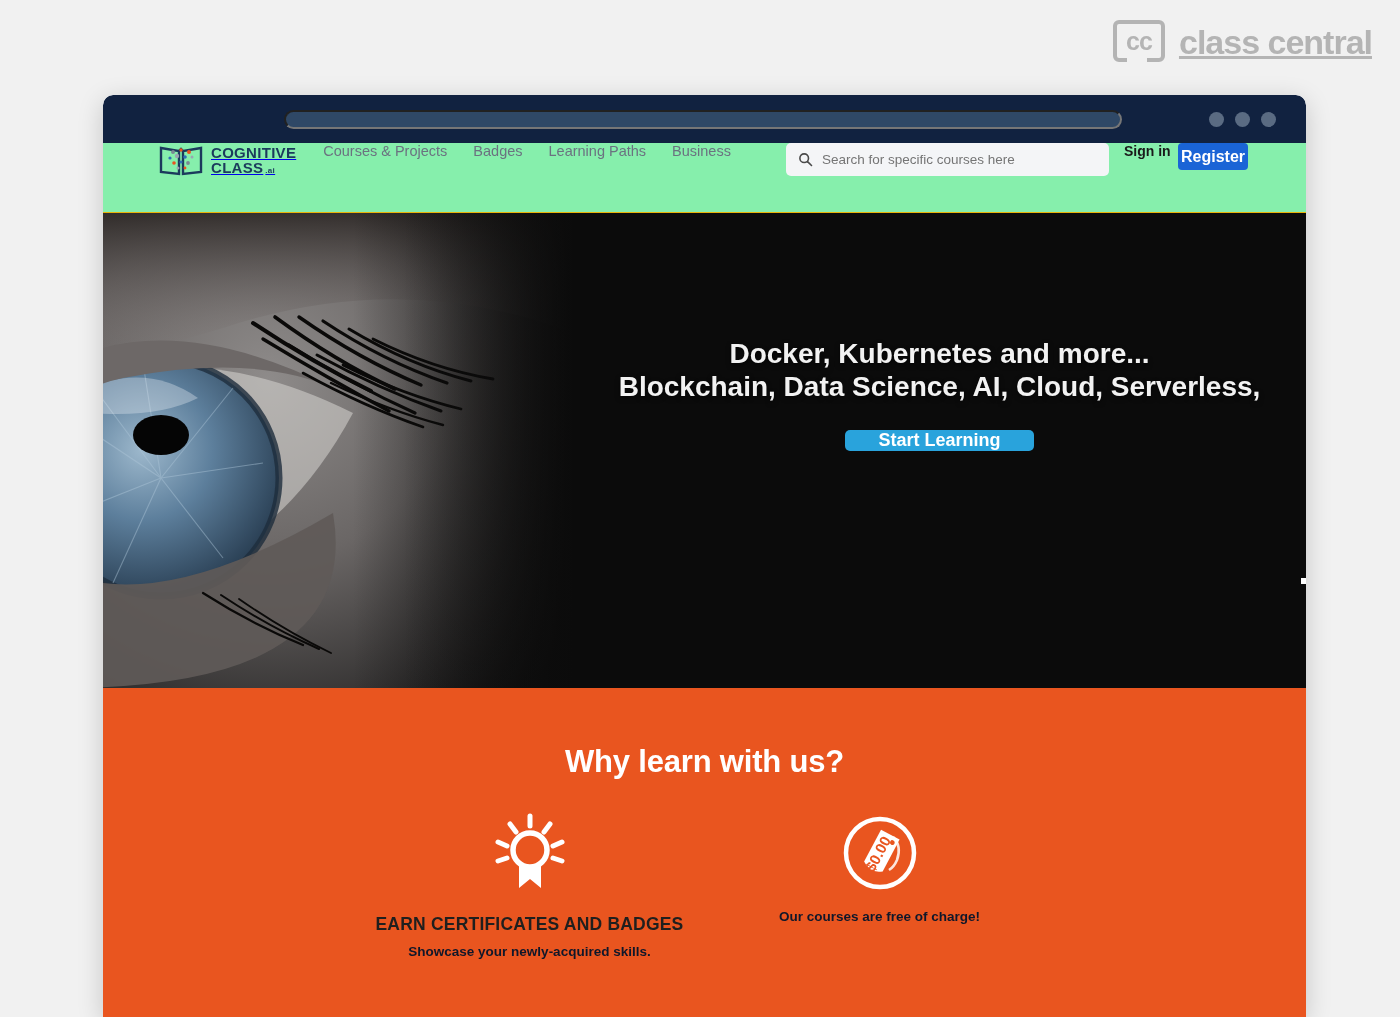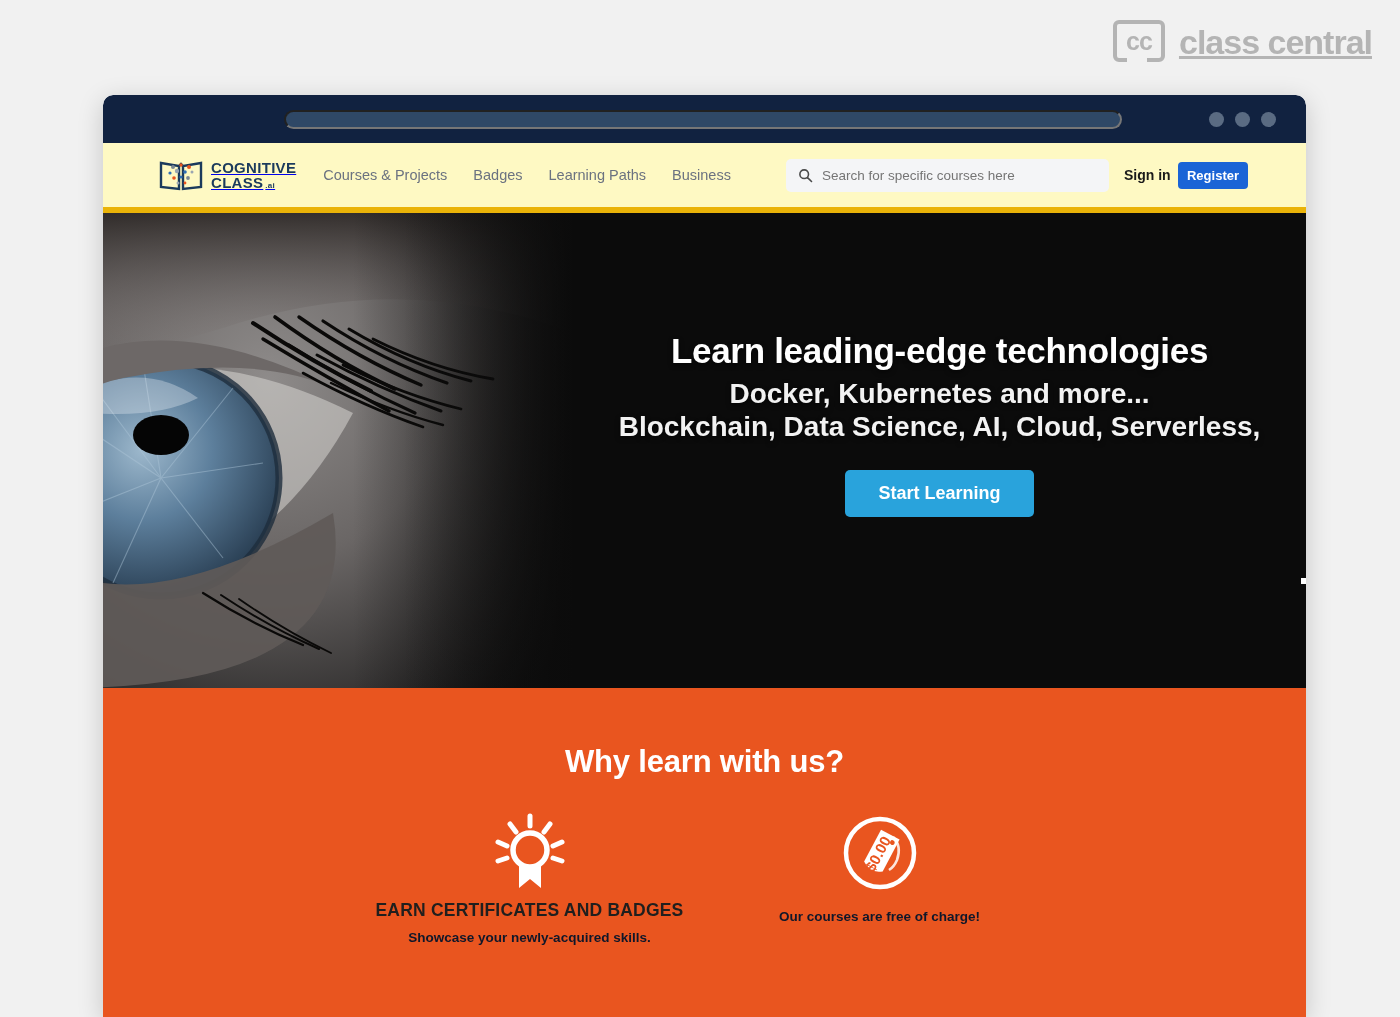--- a/index.html
+++ b/index.html
@@ -46,23 +46,23 @@
   }
   .urlbar{
     position:absolute; left:181px; width:838px; height:19px;
     background:#2f4866; border-radius:10px;
   }
   .dots{ position:absolute; right:30px; display:flex; gap:11px; }
   .dot{ width:15px; height:15px; border-radius:50%; background:#5a6b82; }
 
   
   .siteheader{
-    height:70px; background:#fef9c3;
-    display:flex; align-items:center; padding:0 26px 0 55px;
-    border-bottom:6px solid #eab308;
+    height:70px; background:#86efac;
+    display:flex; align-items:flex-start; padding:0 26px 0 55px;
+    border-bottom:1px solid #eab308;
     position:relative;
   }
   .logo{ display:flex; align-items:center; gap:7px; }
   .logo-mark{ width:46px; height:34px; flex:none; }
   .logo-text{
     display:flex; flex-direction:column; line-height:1;
     font-weight:bold; color:#1b3a5c; letter-spacing:.3px;
   }
   .logo-l1{ font-size:15px; }
   .logo-l2{ font-size:15px; display:flex; align-items:baseline; gap:2px; }
@@ -84,21 +84,21 @@
     font-size:13.5px; color:#9aa0a6; width:100%;
     font-family:"Liberation Sans", sans-serif;
   }
   .signin{
     position:absolute; left:1021px; font-size:14px;
     font-weight:bold; color:#1a1a1a; text-decoration:none;
   }
   .register{
     position:absolute; left:1075px; width:70px; height:27px;
     background:#1a64d6; color:#fff; border:none; border-radius:4px;
-    font-size:13px; font-weight:bold; cursor:pointer;
+    font-size:16px; font-weight:bold; cursor:pointer;
     font-family:"Liberation Sans", sans-serif;
   }
 
   
   .hero{
     height:475px; position:relative; overflow:hidden; background:#0b0b0b;
   }
   .hero-photo{
     position:absolute; left:0; top:0; width:470px; height:475px;
   }
@@ -114,21 +114,21 @@
     font-size:35px; font-weight:bold; letter-spacing:-.3px;
     text-shadow:0 2px 5px rgba(0,0,0,.6);
   }
   .hero-h2{
     font-size:28px; font-weight:bold; margin-top:7px; line-height:1.17;
     color:#f2f2f2; text-shadow:0 2px 5px rgba(0,0,0,.6);
   }
   .cta{
     display:inline-block; margin-top:26px;
     background:#29a3dc; color:#fff; border:none; border-radius:5px;
-    padding:13px 33px; font-size:18px; font-weight:bold; cursor:pointer;
+    padding:0 33px; font-size:18px; font-weight:bold; cursor:pointer;
     font-family:"Liberation Sans", sans-serif;
   }
   .edge-mark{
     position:absolute; right:0; top:365px; width:5px; height:6px;
     background:#fff;
   }
 
   
   .why{
     background:#e9551f; padding-top:56px; height:329px; position:relative;
@@ -137,21 +137,21 @@
     text-align:center; color:#fff; font-size:31px; font-weight:bold;
     letter-spacing:-.2px;
   }
   .cards{
     display:flex; justify-content:center; gap:0; margin-top:25px;
   }
   .card{ width:350px; text-align:center; }
   .card-icon{ height:95px; display:flex; align-items:center; justify-content:center; }
   .card-title{
     font-size:17.5px; font-weight:bold; color:#201f1e;
-    letter-spacing:.2px; 
+    letter-spacing:.2px; margin-top:14px;
   }
   .card-sub{
     font-size:13.5px; font-weight:bold; color:#0f172a; margin-top:9px;
   }
 </style>
 </head>
 <body>
 
 <div class="watermark">
   <div class="cc-box">cc</div>
@@ -287,21 +287,20 @@
         <linearGradient id="rightfade" x1="0" y1="0" x2="1" y2="0">
           <stop offset="0%" stop-color="#0b0b0b" stop-opacity="0"></stop>
           <stop offset="100%" stop-color="#0b0b0b" stop-opacity="1"></stop>
         </linearGradient>
       </defs>
     </svg>
 
     <div class="hero-fade"></div>
 
     <div class="hero-copy">
-      <div class="hero-h1">Learn leading-edge technologies</div>
       <div class="hero-h2">
         <div>Docker, Kubernetes and more...</div>
         <div>Blockchain, Data Science, AI, Cloud, Serverless,</div>
       </div>
       <button class="cta">Start Learning</button>
     </div>
 
     <div class="edge-mark"></div>
   </div>
 

